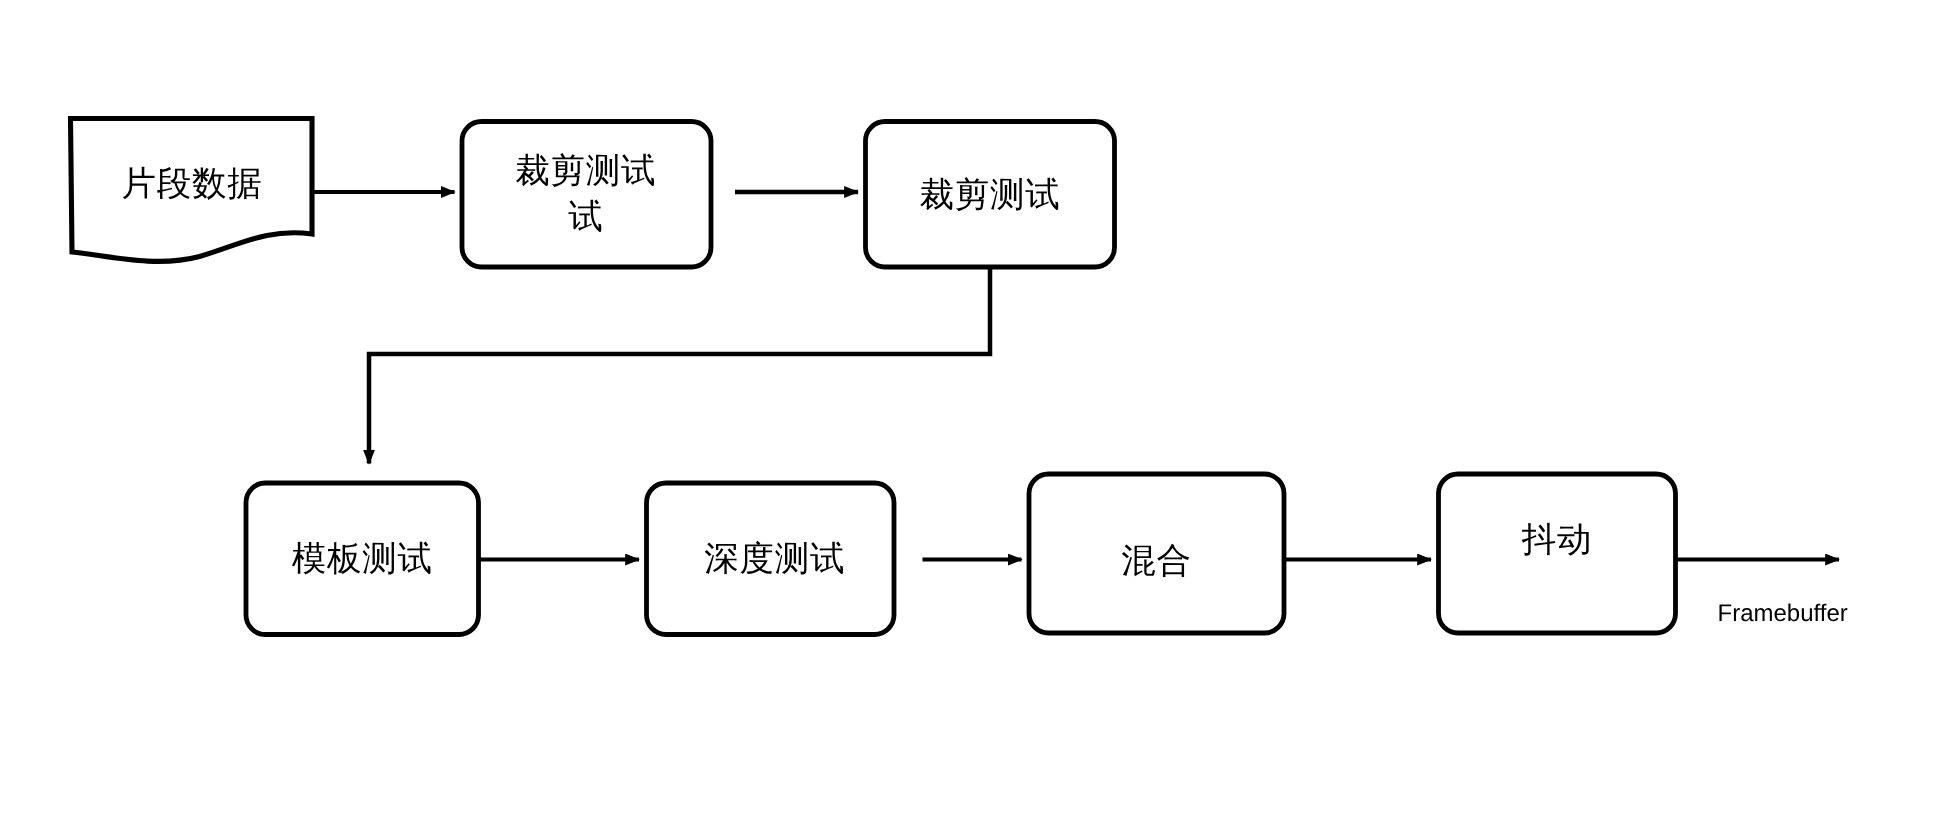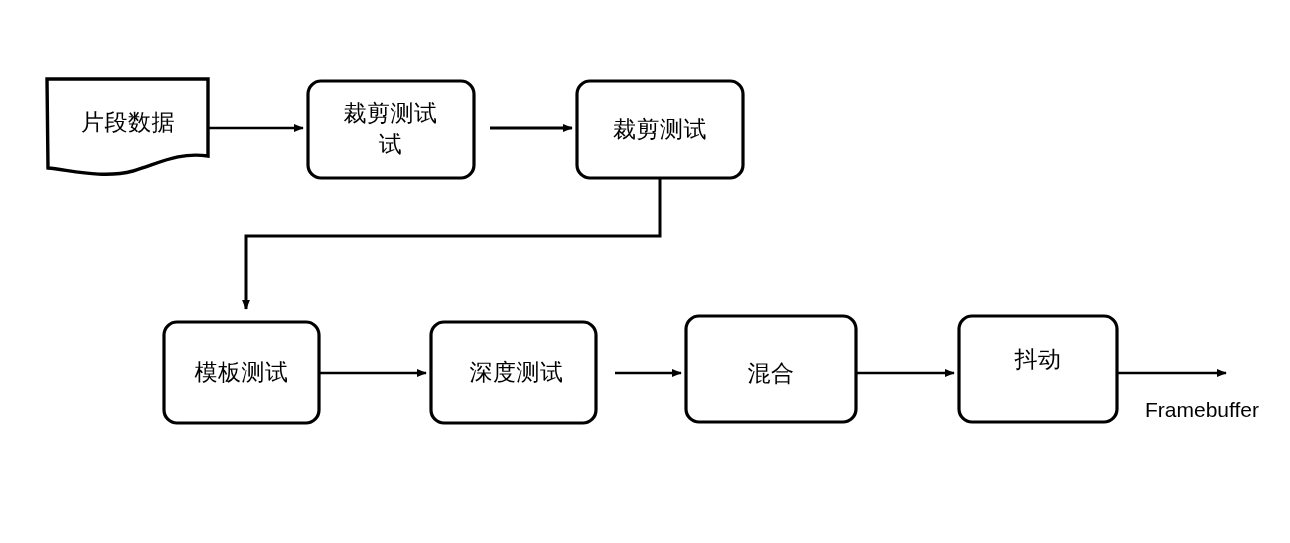--- a/index.html
+++ b/index.html
@@ -57,21 +57,21 @@
     font-size: 23px;
     line-height: 31px;
     letter-spacing: 0.5px;
     white-space: pre-line;
     pointer-events: none;
   }
   .edge-label {
     position: absolute;
     color: #000000;
     font-family: "Liberation Sans", "DejaVu Sans", sans-serif;
-    font-size: 21px;
+    font-size: 16px;
     line-height: 24px;
     white-space: nowrap;
   }
 </style>
 </head>
 <body>
 
 <div id="canvas">
 
   <svg id="diagram-svg" viewBox="0 0 1290 543">

